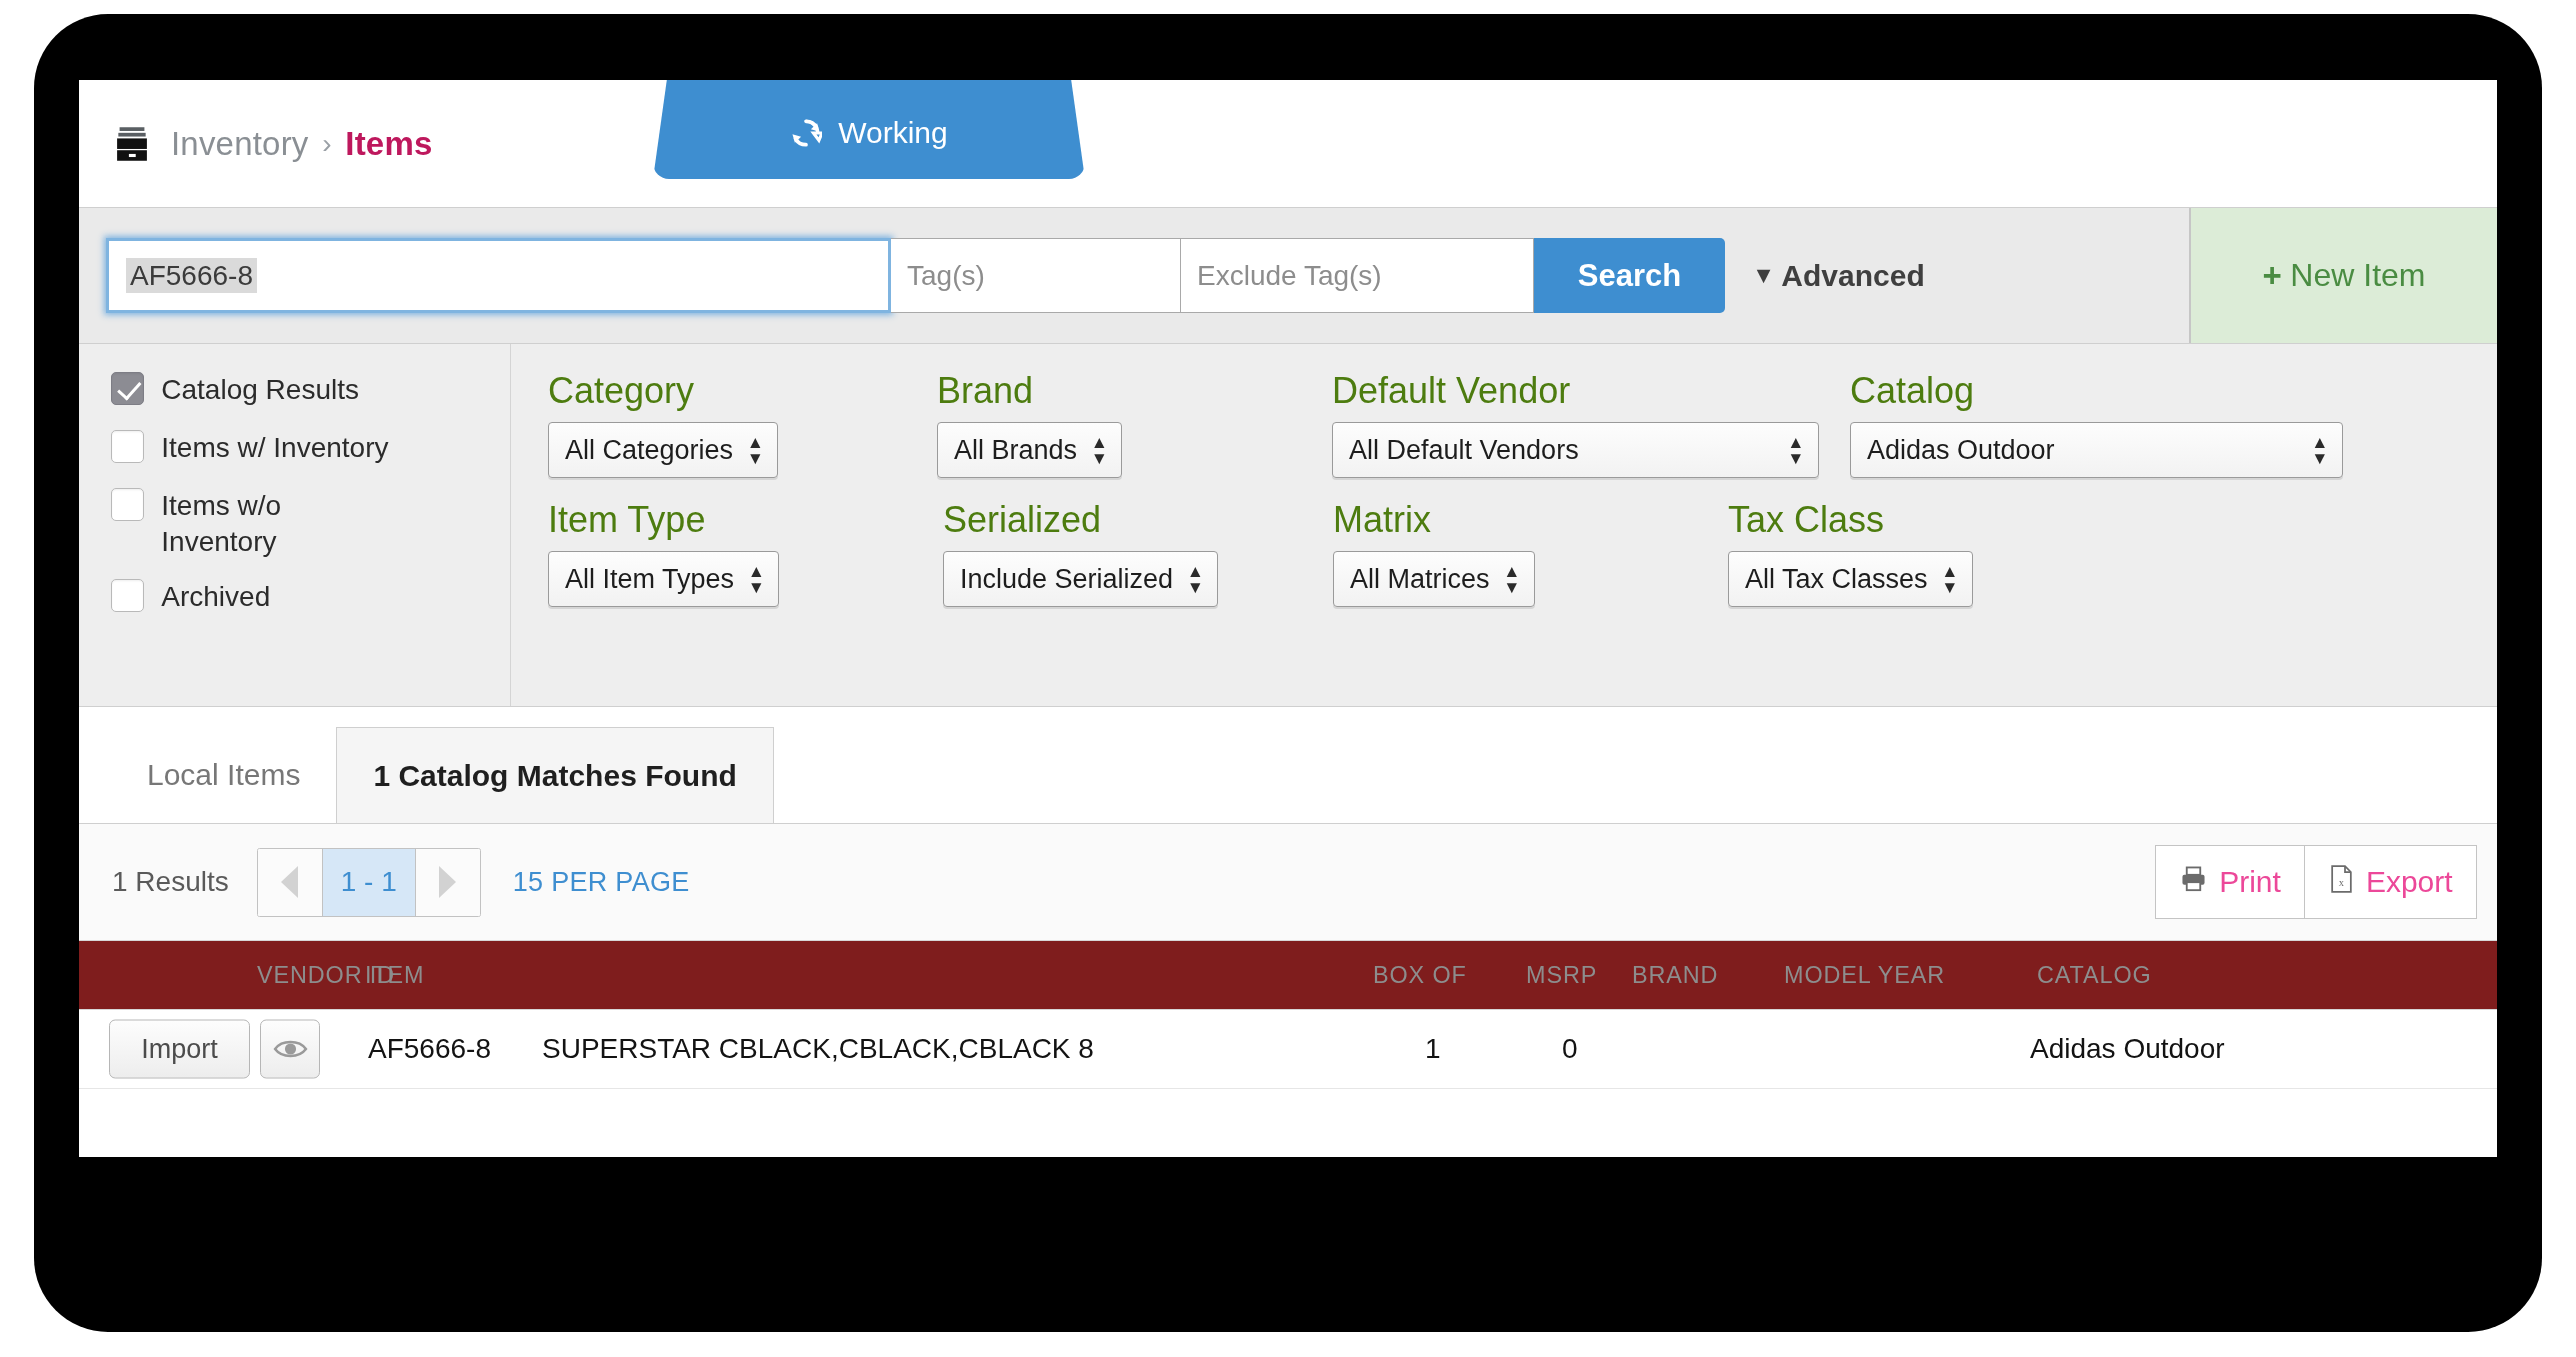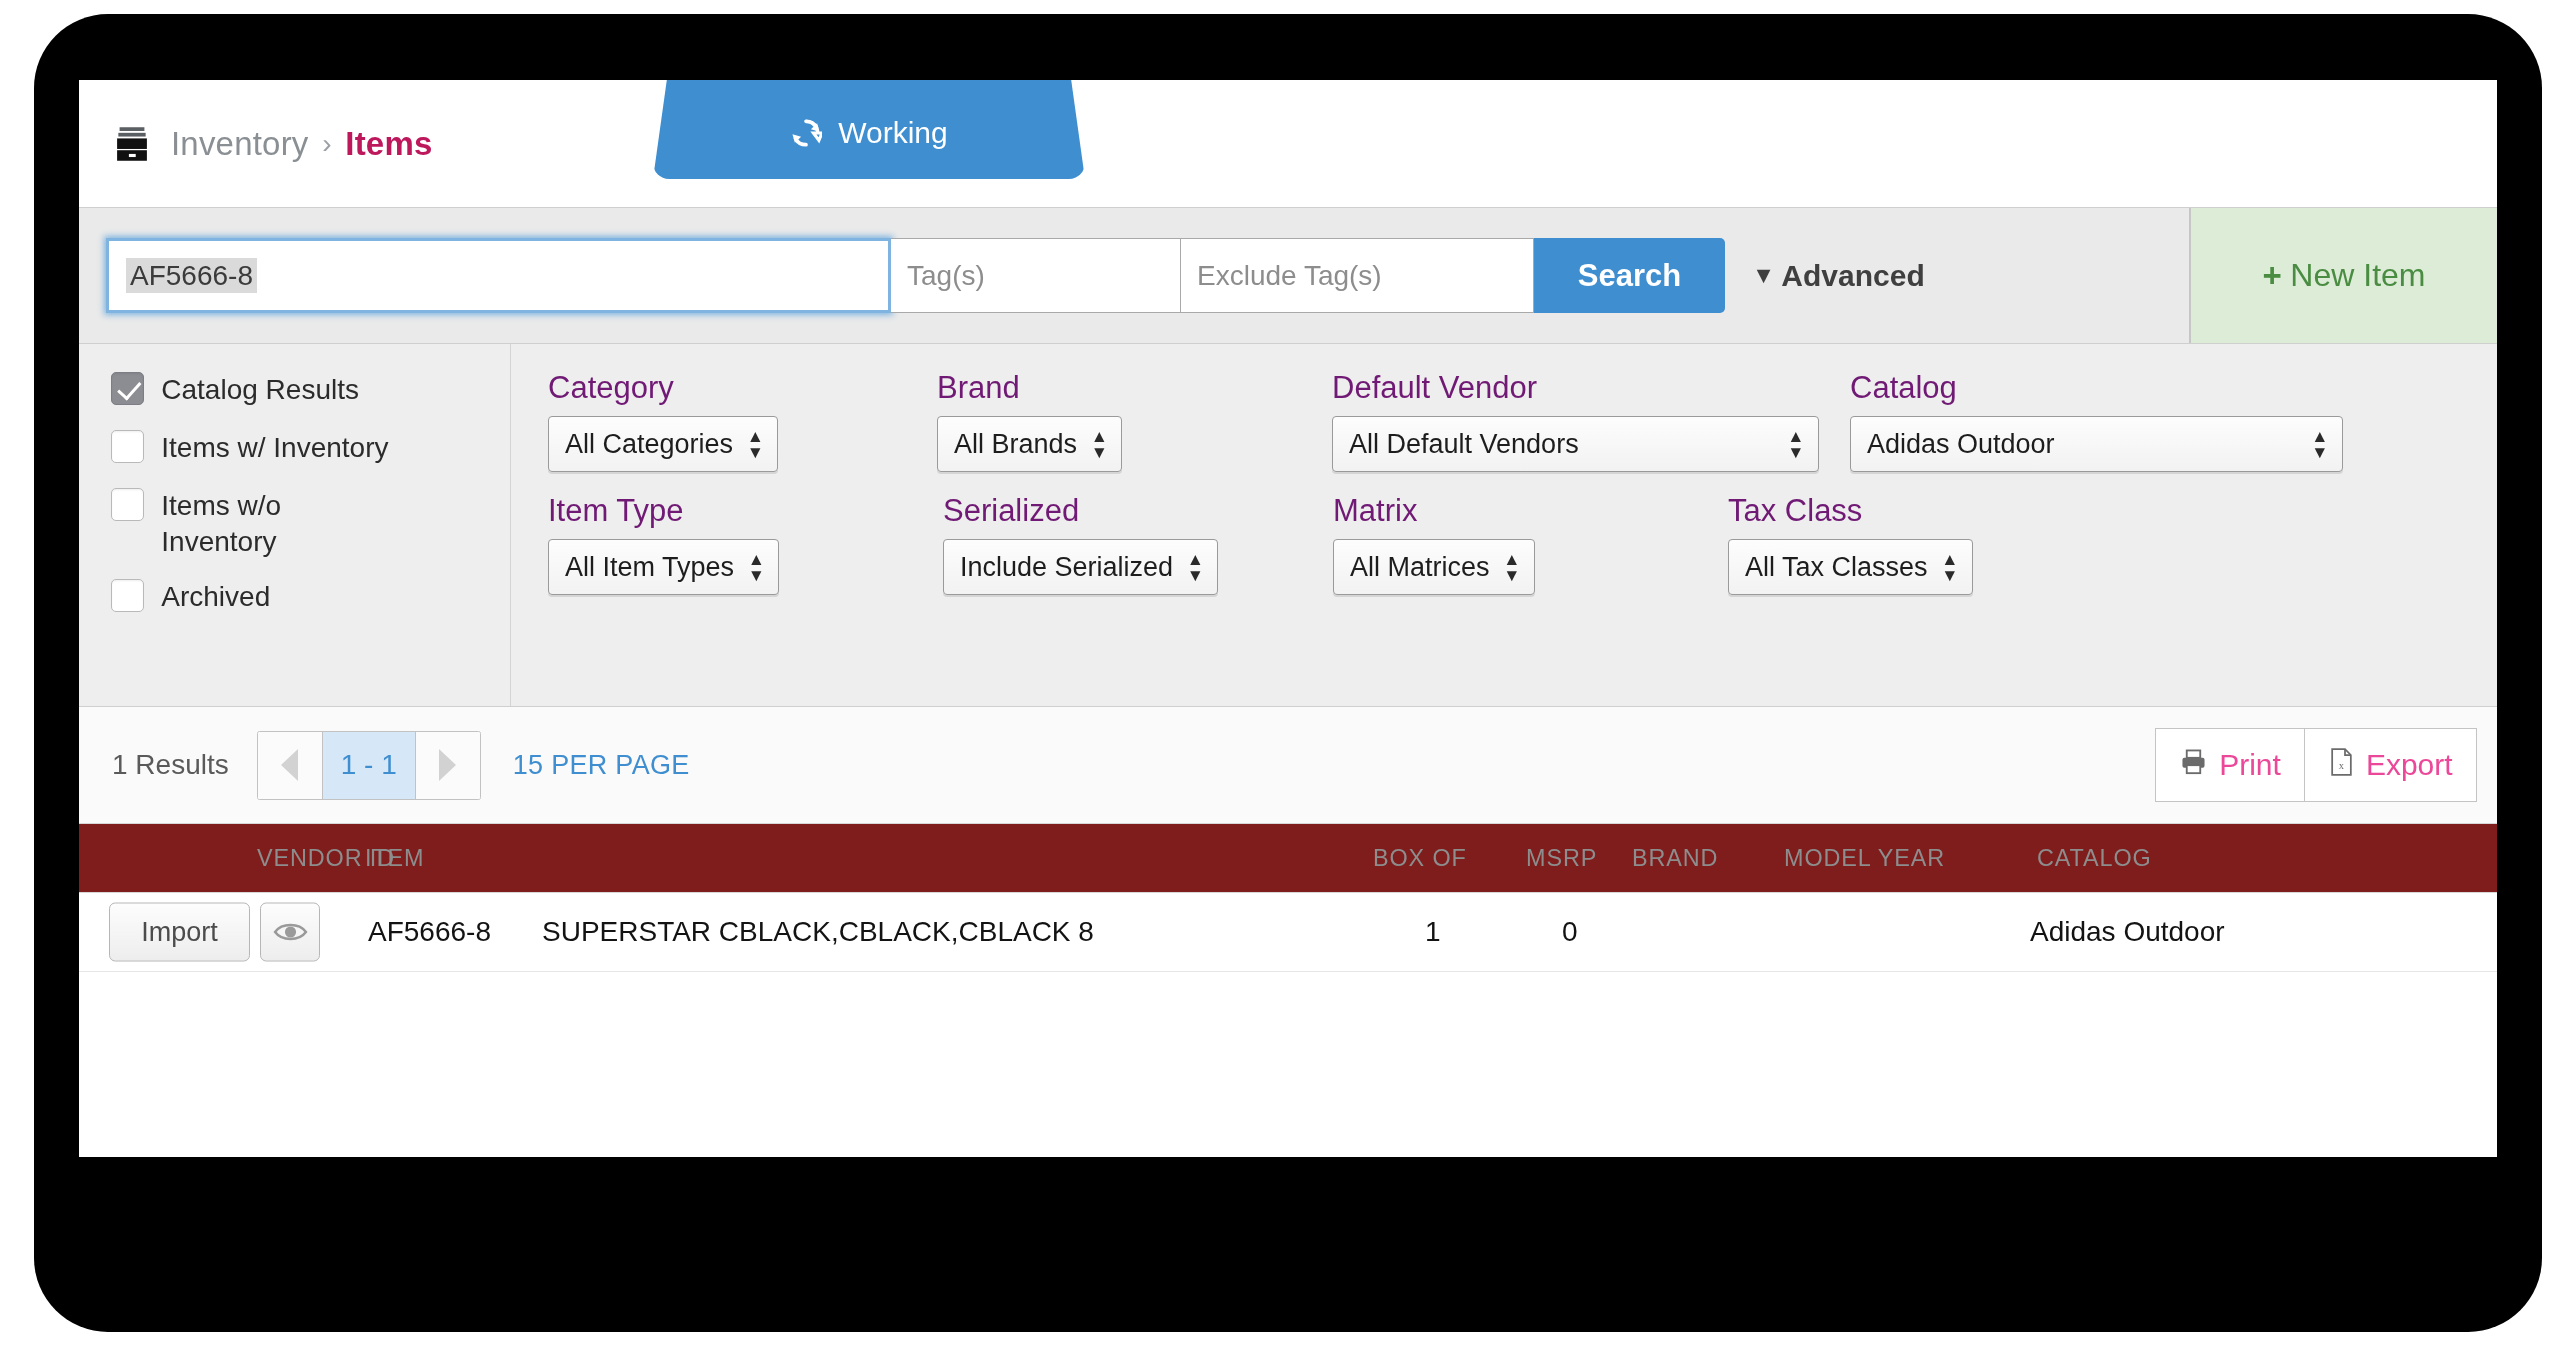--- a/index.html
+++ b/index.html
@@ -143,21 +143,21 @@
     position: absolute; left: 10.5px; top: 3.7px;
     width: 10px; height: 18.5px;
     border: solid #ffffff; border-width: 0 3.7px 3.7px 0;
     transform: rotate(42deg);
   }
   .chk-lab { font-size: 28px; color: #2b2b2b; line-height: 36px; max-width: 345px; }
 
   .dropcols { flex: 1; padding: 26px 0 0 37px; }
   .drow { display: flex; align-items: flex-start; margin-bottom: 21px; }
   .dgroup { margin-right: 0; }
-  .dlabel { font-size: 31px; color: #701a75; margin-bottom: 10px; }
+  .dlabel { font-size: 36px; color: #4d7c0f; margin-bottom: 10px; }
   .sel {
     height: 56px;
     background: linear-gradient(#fdfdfd,#f2f2f2);
     border: 1.9px solid #9a9a9a;
     border-radius: 4px;
     box-shadow: 0 1.9px 0 rgba(0,0,0,.10);
     display: inline-flex; align-items: center;
     padding: 0 13.6px 0 16px;
     font-size: 27px; color: #1d1d1d;
   }
@@ -417,20 +417,24 @@
             <span class="arrows">
                 <i>▲</i>
                 <i>▼</i>
               </span>
           </div>
         </div>
       </div>
     </div>
   </div>
 
+  <div class="tabsrow">
+    <div class="tab">Local Items</div>
+    <div class="tab active">1 Catalog Matches Found</div>
+  </div>
 
   <div class="pagerow">
     <span class="results-txt">1 Results</span>
     <div class="pager">
       <div class="pg">
           <span class="tri-l"></span>
         </div>
       <div class="pg cur">1 - 1</div>
       <div class="pg">
           <span class="tri-r"></span>

